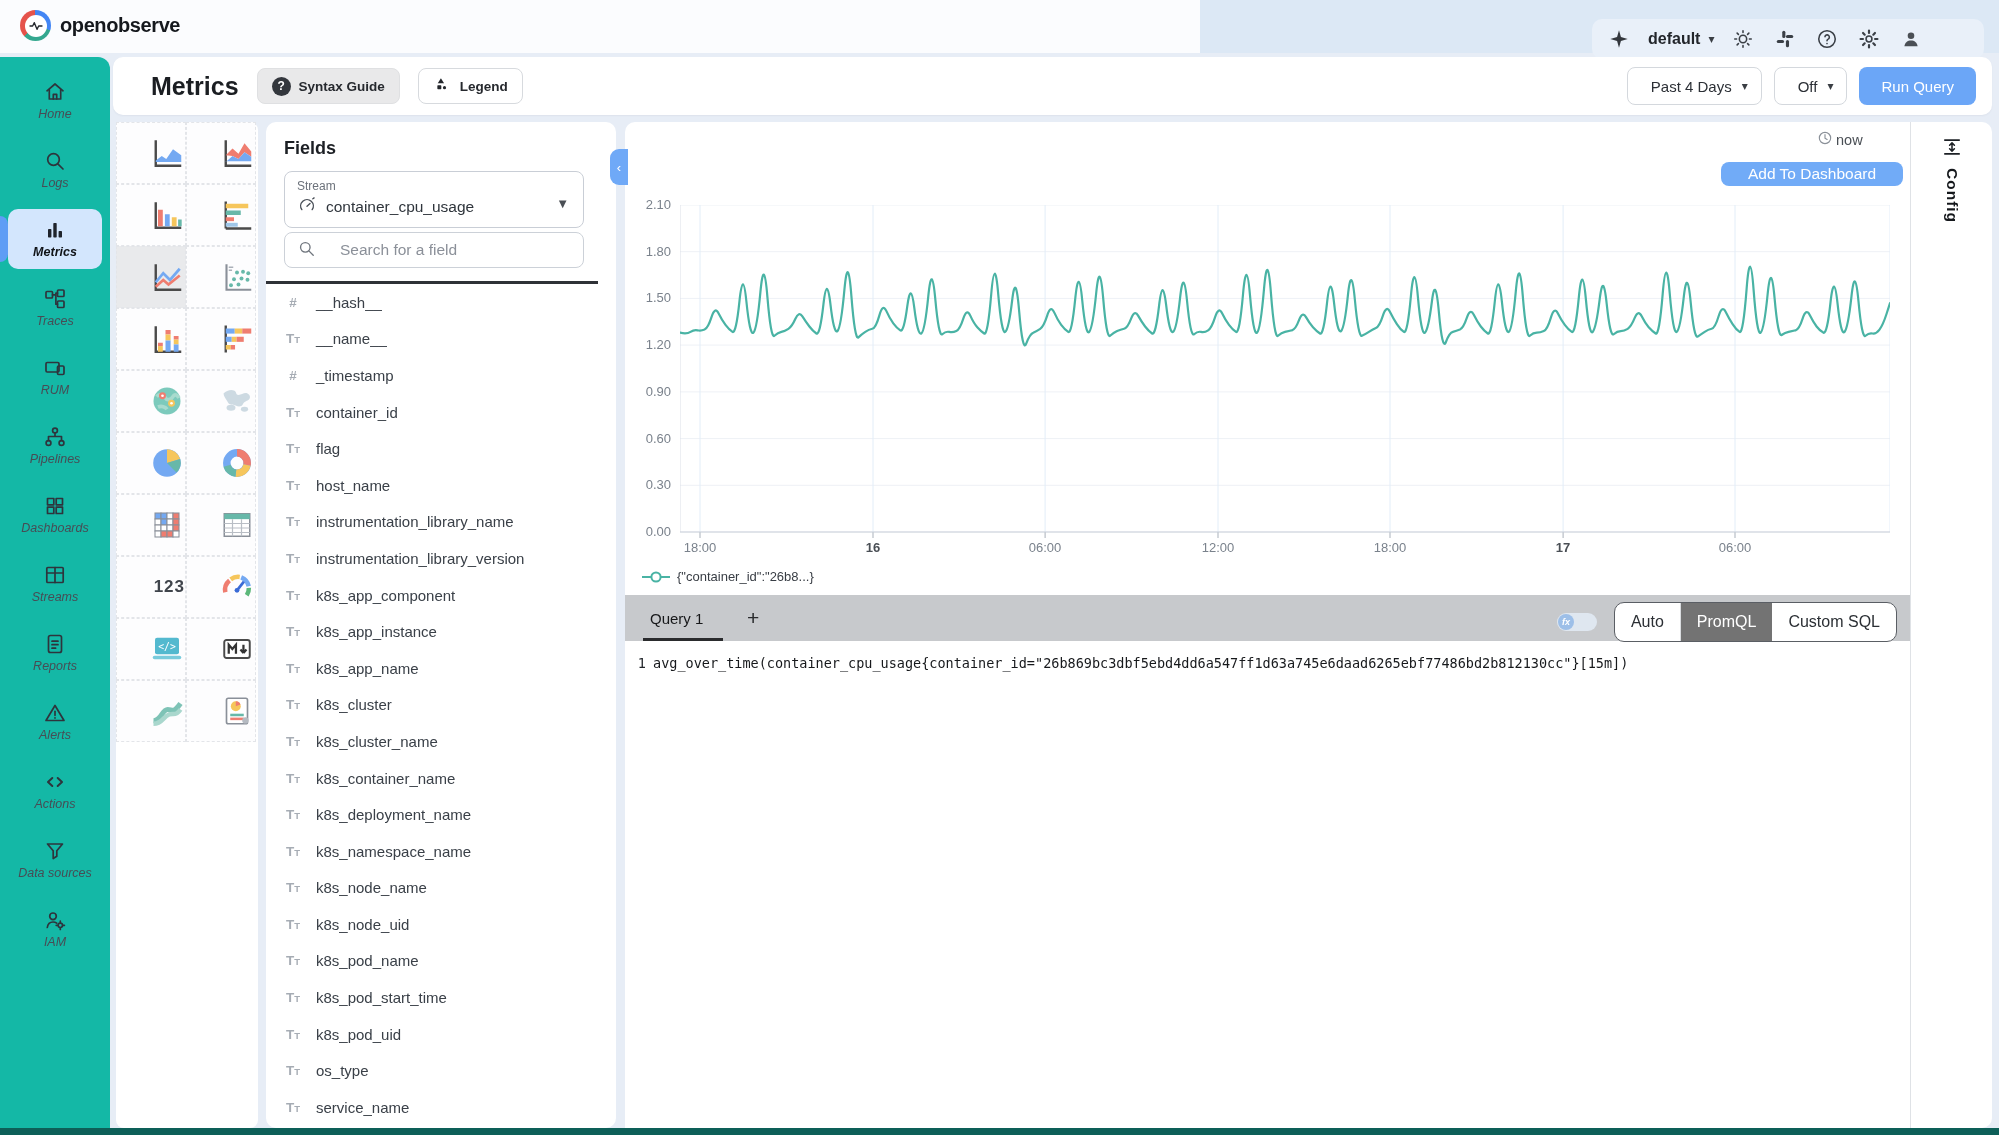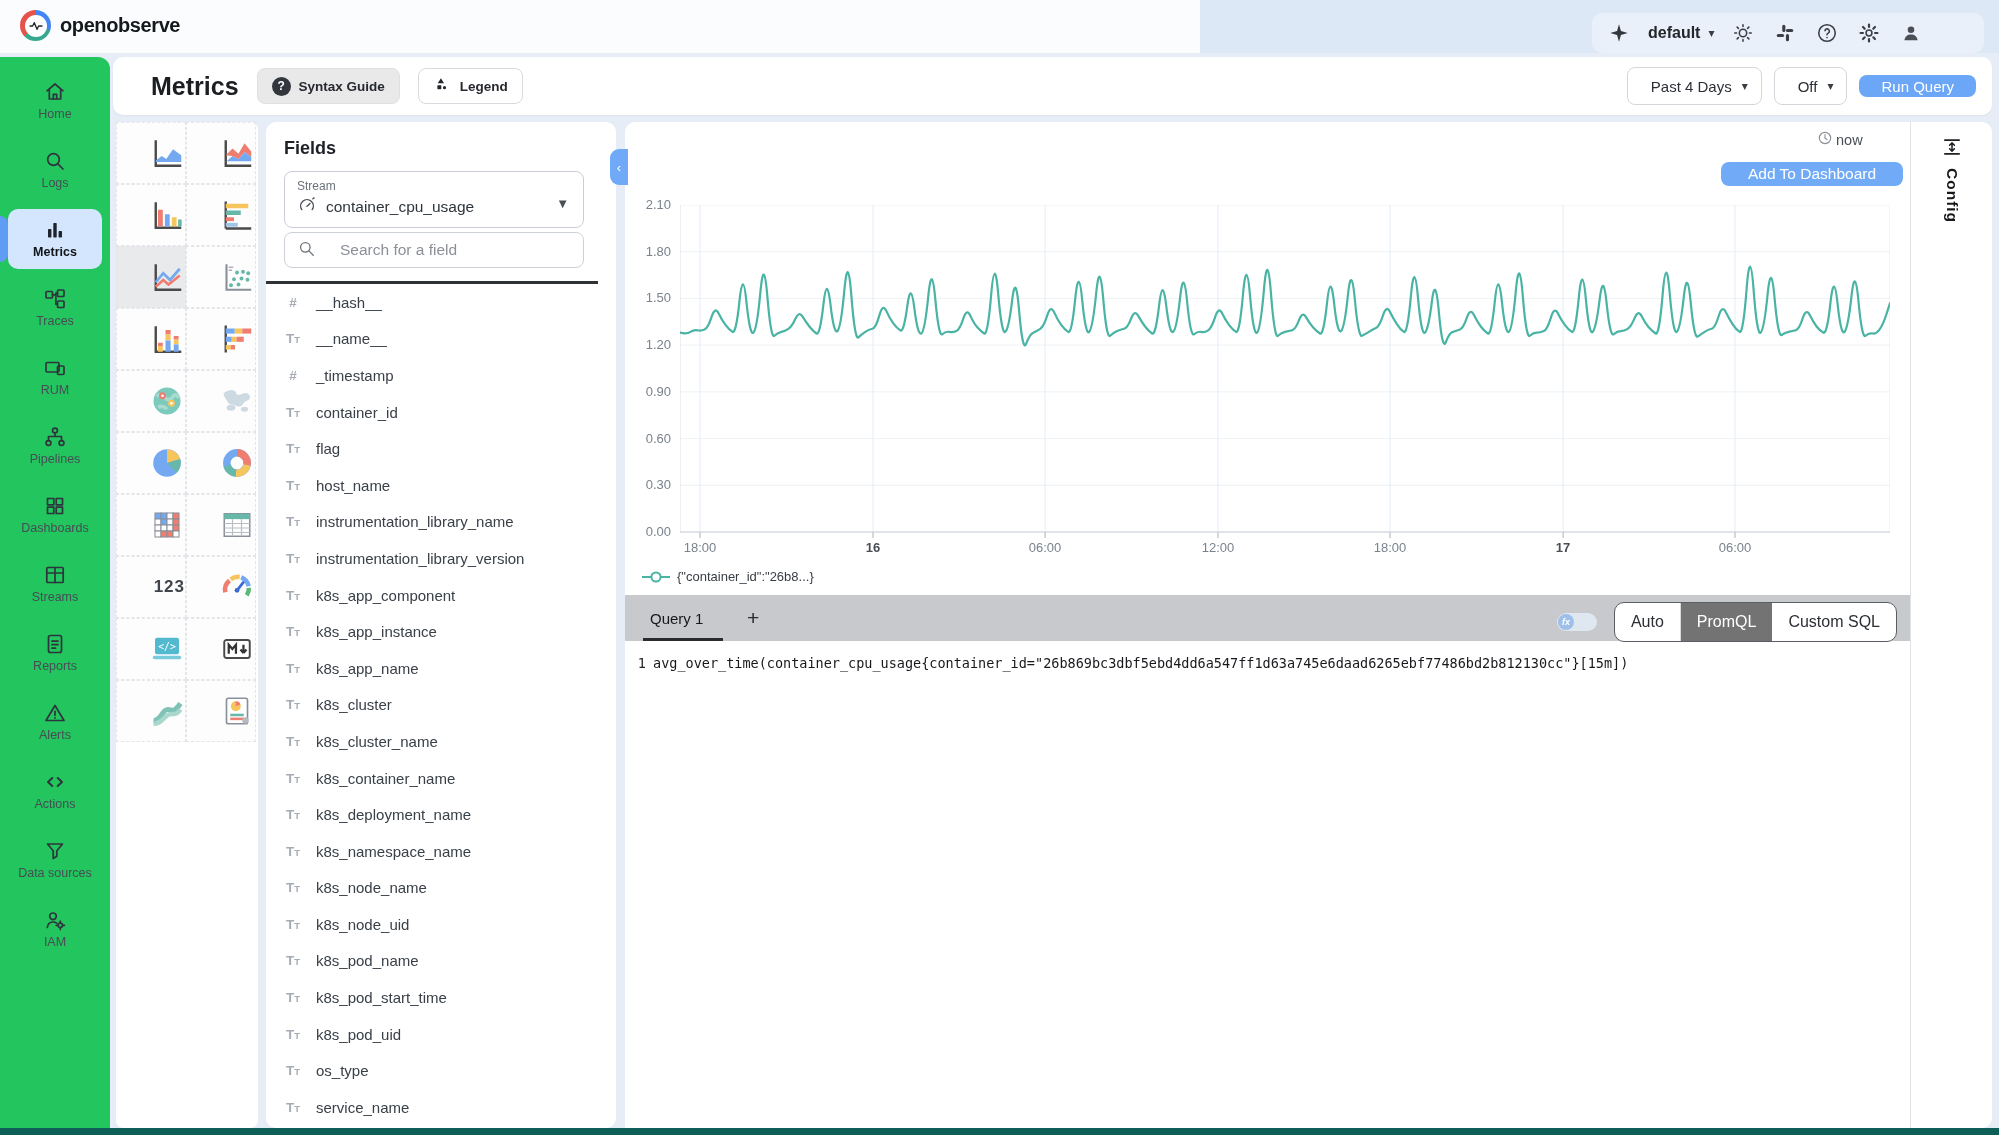--- a/index.html
+++ b/index.html
@@ -8,47 +8,47 @@
 
   
   .topbar { position:absolute; left:0; top:0; width:1999px; height:53px; background:#fbfcfe; }
   .topbar-right-bg { position:absolute; left:1200px; top:0; width:799px; height:53px; background:#dce8f5; }
   .brand { position:absolute; left:20px; top:10px; display:flex; align-items:center; gap:9px; }
   .logo-ring { width:31px; height:31px; border-radius:50%;
     background:conic-gradient(#4285f4 0 30%, #35a88f 30% 63%, #e5534b 63% 100%);
     display:flex; align-items:center; justify-content:center; }
   .logo-core { width:22px; height:22px; border-radius:50%; background:#fff; display:flex; align-items:center; justify-content:center; }
   .brand-name { font-size:20px; font-weight:bold; color:#15181d; letter-spacing:-0.4px; }
-  .topbar-controls { position:absolute; left:1592px; top:13px; width:392px; height:40px; background:#e9f0f9;
+  .topbar-controls { position:absolute; left:1592px; top:19px; width:392px; height:40px; background:#e9f0f9;
     border-radius:10px; display:flex; align-items:center; gap:16px; padding:0 14px; }
   .org-select { display:flex; align-items:center; gap:8px; cursor:pointer; }
   .org-name { font-size:16px; font-weight:600; color:#23262b; }
   .caret { font-size:12px; color:#3a3e44; }
   .tb-icon { width:26px; height:26px; display:flex; align-items:center; justify-content:center; color:#3a3f46; }
   .tb-icon svg { width:22px; height:22px; }
 
   
   .page-header { position:absolute; left:113px; top:57px; width:1879px; height:58px; background:#ffffff;
     border-radius:10px; box-shadow:0 1px 2px rgba(60,70,90,.06); display:flex; align-items:center; }
   .page-title { font-size:25px; font-weight:600; color:#1b1e22; margin-left:38px; }
   .hdr-btn { display:flex; align-items:center; gap:8px; height:36px; border-radius:8px; padding:0 14px;
     font-size:13.5px; font-weight:bold; color:#26292e; margin-left:18px; cursor:pointer; }
   .btn-syntax { background:#e9e9ea; border:1px solid #dfe0e2; }
   .btn-legend { background:#fff; border:1px solid #d7dade; }
   .q-circle { width:19px; height:19px; border-radius:50%; background:#33373d; color:#fff; font-size:12px;
     display:flex; align-items:center; justify-content:center; font-weight:bold; }
   .hdr-right { margin-left:auto; margin-right:16px; display:flex; align-items:center; gap:12px; }
   .pill-select { display:flex; align-items:center; gap:10px; height:38px; border:1px solid #d4d8dd; border-radius:8px;
     background:#fff; padding:0 13px; font-size:15px; color:#2c3036; cursor:pointer; }
-  .run-query { height:22px; border-radius:8px; background:#6ba6f7; color:#fff; font-size:15px;
+  .run-query { height:38px; border-radius:8px; background:#6ba6f7; color:#fff; font-size:15px;
     display:flex; align-items:center; justify-content:center; padding:0 22px; cursor:pointer; }
 
   
-  .sidebar { position:absolute; left:0; top:57px; width:110px; height:1071px; background:#22c55e;
-    border-top-right-radius:12px; display:flex; flex-direction:column; align-items:center; padding-top:14px; }
+  .sidebar { position:absolute; left:0; top:57px; width:110px; height:1071px; background:#14b8a6;
+    border-top-right-radius:12px; display:flex; flex-direction:column; align-items:center; padding-top:14px;font-style:italic; }
   .side-item { position:relative; width:94px; min-height:60px; display:flex; flex-direction:column; align-items:center;
     justify-content:center; gap:3px; margin-bottom:9px; border-radius:10px; cursor:pointer; padding:6px 0; }
   .side-item .s-icon { width:24px; height:24px; color:#2e343c; }
   .side-item .s-icon svg { width:24px; height:24px; }
   .side-label { font-size:12.5px; color:#474d55; text-align:center; line-height:1.15; }
   .side-item.active { background:#d3e6fd; }
   .side-item.active .side-label { color:#101317; font-weight:600; }
   .active-indicator { position:absolute; left:-8px; top:50%; transform:translateY(-50%); width:8px; height:46px;
     background:#5f9df5; border-radius:0 8px 8px 0; }
 

